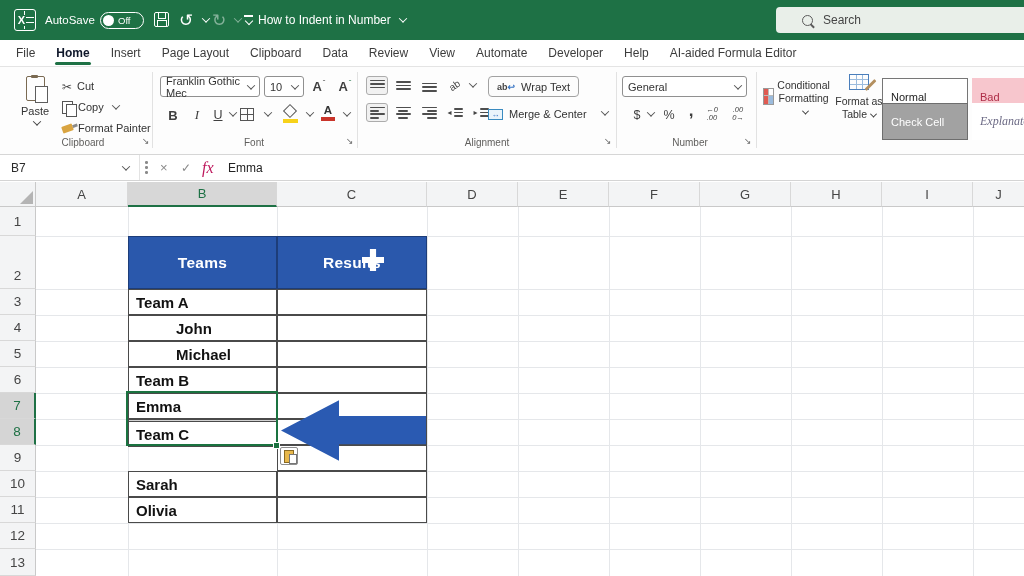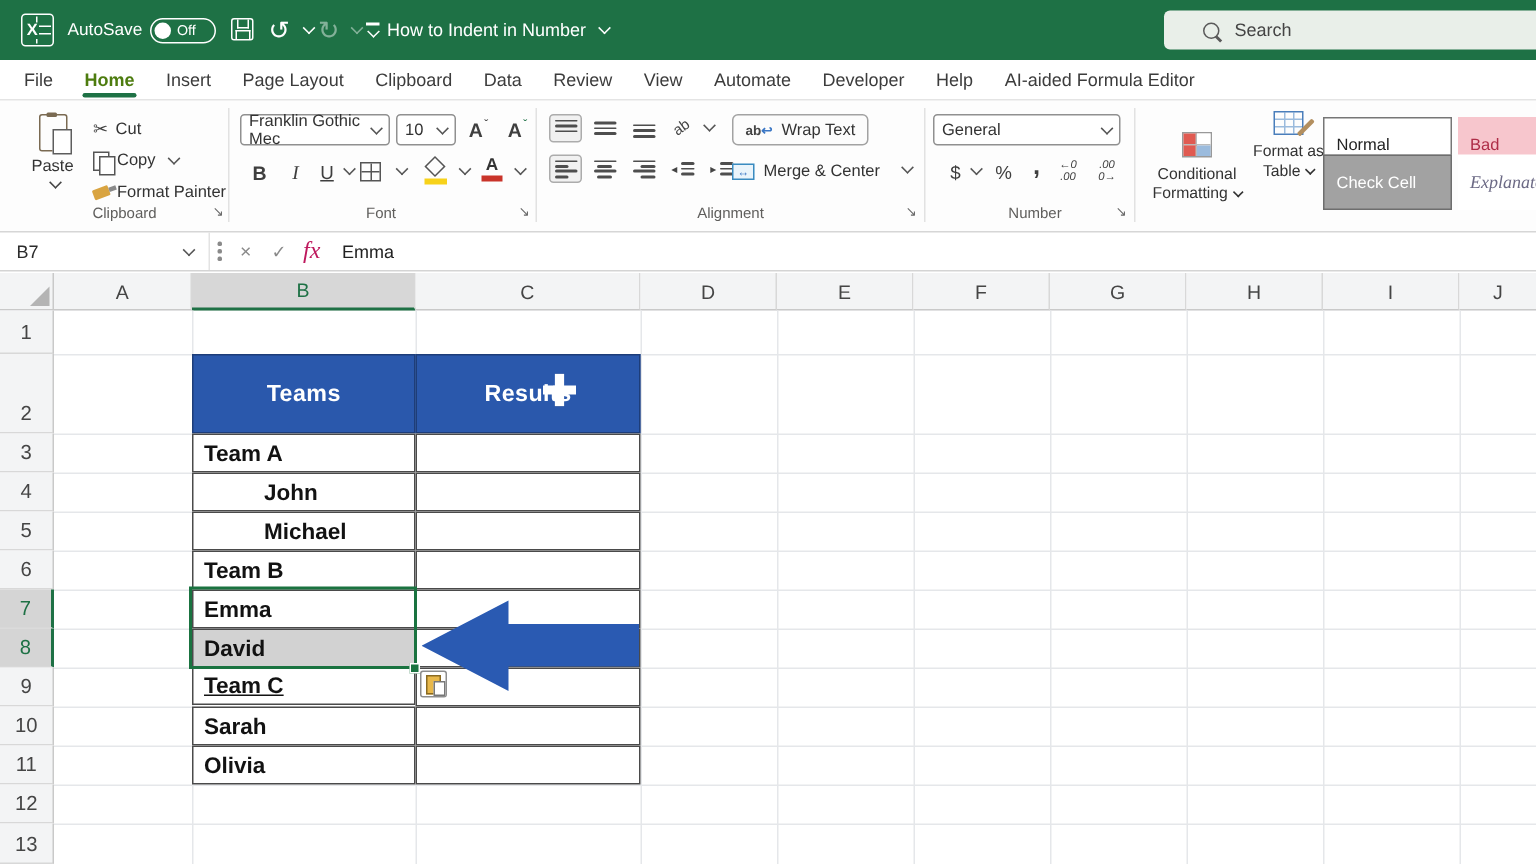--- a/index.html
+++ b/index.html
@@ -41,21 +41,21 @@
               display:flex;align-items:center;color:#454545}
   #search-icon{width:9px;height:9px;border:1.5px solid #5a5a5a;border-radius:50%;margin-left:26px;position:relative;flex:none}
   #search-icon::after{content:"";position:absolute;width:5px;height:1.5px;background:#5a5a5a;
                       transform:rotate(45deg);left:7px;top:9px}
   #search-text{font-size:12px;margin-left:10px}
 
   
   #tabs-row{left:0;top:40px;width:1024px;height:27px;background:#fff;border-bottom:1px solid #e4e4e4;
             box-sizing:border-box;display:flex;align-items:center;gap:21px;padding-left:16px;z-index:90}
   .tab{font-size:12px;color:#3c3c3c;position:relative;white-space:nowrap}
-  .tab.active{font-weight:700;color:#4d7c0f}
+  .tab.active{font-weight:700;color:#0f172a}
   .tab.active::after{content:"";position:absolute;left:-1px;right:-1px;bottom:-5px;height:3px;
                      border-radius:2px;background:var(--tab-underline-green,#1e7145)}
 
   
   #ribbon{left:0;top:67px;width:1024px;height:88px;background:#fdfdfd;border-bottom:1px solid #d6d6d6;box-sizing:border-box;z-index:80}
   .divider{width:1px;background:#e2e2e2;top:5px;height:76px}
   .grp-label{top:70px;transform:translateX(-50%);font-size:10px;color:#5f5e5c}
   .launcher{top:69px;width:11px;height:11px;color:#6a6a6a;font-size:9px;line-height:11px;text-align:center}
   .launcher::before{content:"\2198"}
   .rlabel{font-size:11px;color:#333;white-space:nowrap}
@@ -129,21 +129,21 @@
   
   #number-combo{left:622px;top:9px;width:125px}
   #currency-btn{left:628px;top:38px;font-size:12.5px}
   #currency-chev{left:644px;top:44px;color:#555}
   #percent-btn{left:660px;top:38px;font-size:12.5px}
   #comma-btn{left:682px;top:34px;font-size:17px;font-weight:700}
   .dec{font-size:7.5px;line-height:1.1;color:#3f3f3f;text-align:center;width:20px}
   #dec-inc{left:702px;top:39px}#dec-dec{left:728px;top:39px}
 
   
-  #cf-btn{left:763px;top:21px;width:70px;display:flex;flex-direction:column;align-items:center}
+  #cf-btn{left:763px;top:7px;width:70px;display:flex;align-items:center}
   #cf-icon{width:20px;height:17px;border:1px solid #999;box-sizing:border-box;display:grid;
            grid-template-columns:1fr 1fr;grid-template-rows:1fr 1fr}
   #cf-icon i:nth-child(1){background:#e05a51;border-right:1px solid #bbb;border-bottom:1px solid #bbb}
   #cf-icon i:nth-child(2){background:#fff;border-bottom:1px solid #bbb}
   #cf-icon i:nth-child(3){background:#e05a51;border-right:1px solid #bbb}
   #cf-icon i:nth-child(4){background:#9bbbdd}
   .two-line{font-size:10.5px;color:#333;text-align:center;line-height:1.25;margin-top:5px}
   .two-line .chev{width:4px;height:4px}
   #fat-btn{left:826px;top:7px;width:66px;display:flex;flex-direction:column;align-items:center}
   #fat-icon{width:20px;height:16px;border:1px solid #4a7ebb;box-sizing:border-box;position:relative;
@@ -498,21 +498,21 @@
       <div class="abs tcell indent" style="left: 128px; top: 315px; width: 149px; height: 26px;">John</div>
       <div class="abs tcell" style="left: 277px; top: 315px; width: 150px; height: 26px;"></div>
       <div class="abs tcell indent" style="left: 128px; top: 341px; width: 149px; height: 26px;">Michael</div>
       <div class="abs tcell" style="left: 277px; top: 341px; width: 150px; height: 26px;"></div>
       <div class="abs tcell" style="left: 128px; top: 367px; width: 149px; height: 26px;">Team B</div>
       <div class="abs tcell" style="left: 277px; top: 367px; width: 150px; height: 26px;"></div>
       <div class="abs tcell" style="left: 128px; top: 393px; width: 149px; height: 26px;">Emma</div>
       <div class="abs tcell" style="left: 277px; top: 393px; width: 150px; height: 26px;"></div>
       <div class="abs tcell sel-fill" style="left: 128px; top: 419px; width: 149px; height: 26px;">David</div>
       <div class="abs tcell" style="left: 277px; top: 419px; width: 150px; height: 26px;"></div>
-      <div class="abs tcell" style="left: 128px; top: 444px; width: 149px; height: 26px; text-decoration: underline;">Team C</div>
+      <div class="abs tcell" style="left: 128px; top: 421px; width: 149px; height: 26px;">Team C</div>
       <div class="abs tcell" style="left: 277px; top: 445px; width: 150px; height: 26px;"></div>
       <div class="abs tcell" style="left: 128px; top: 471px; width: 149px; height: 26px;">Sarah</div>
       <div class="abs tcell" style="left: 277px; top: 471px; width: 150px; height: 26px;"></div>
       <div class="abs tcell" style="left: 128px; top: 497px; width: 149px; height: 26px;">Olivia</div>
       <div class="abs tcell" style="left: 277px; top: 497px; width: 150px; height: 26px;"></div>
     </div>
 
   <div class="abs" id="selection"></div>
   <div class="abs" id="fill-handle"></div>
   <div class="abs" id="paste-tag">

